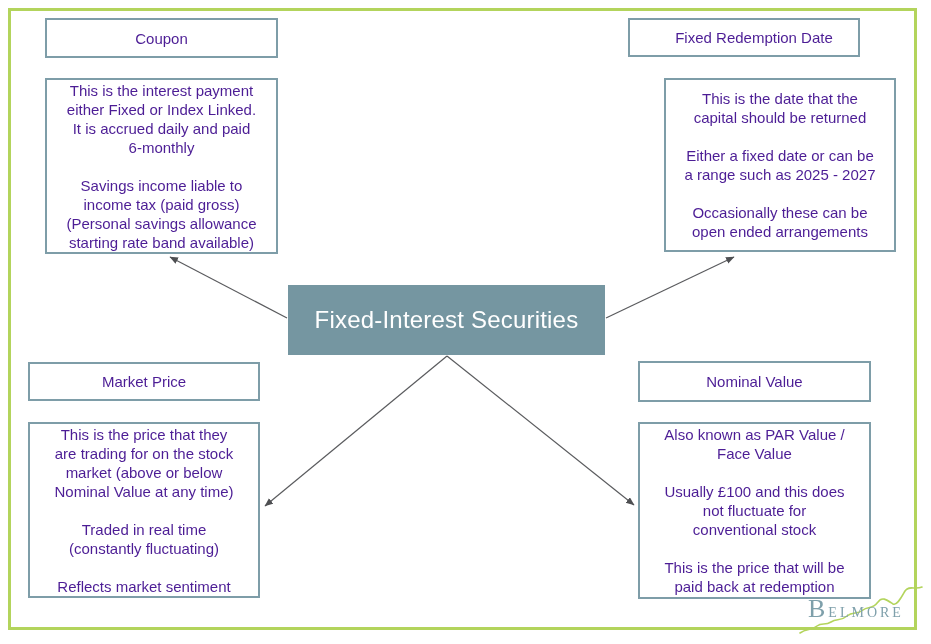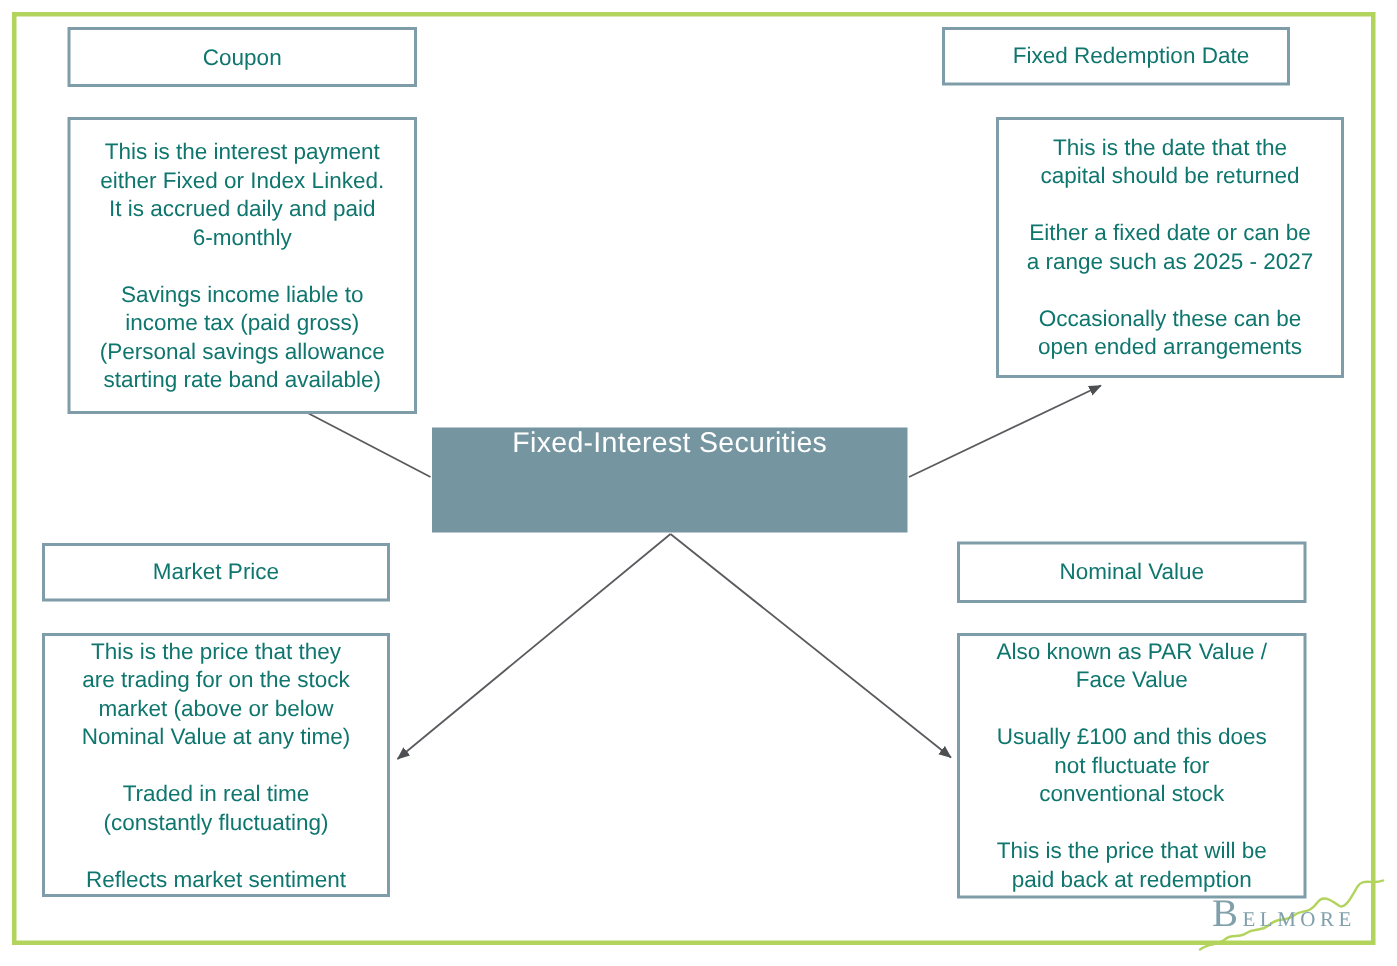--- a/index.html
+++ b/index.html
@@ -17,44 +17,44 @@
     width: 909px; height: 622px;
     border: 3px solid #b3d45c;
     box-sizing: border-box;
     pointer-events: none;
   }
   .node-box {
     position: absolute;
     box-sizing: border-box;
     border: 2px solid #7e9da8;
     background: #ffffff;
-    color: #0f766e;
+    color: #4c1d95;
     display: flex;
     align-items: center;
     justify-content: center;
     text-align: center;
   }
   .title-box { font-size: 15px; }
   .body-box {
     font-size: 15px;
     line-height: 19px;
     white-space: pre-line;
     padding: 2px;
   }
   .center-box {
     position: absolute;
     left: 288px; top: 285px;
     width: 317px; height: 70px;
     background: #7596a1;
     color: #ffffff;
     display: flex;
-    align-items: flex-start;
+    align-items: center;
     justify-content: center;
     text-align: center;
-    font-size: 19px;
+    font-size: 24px;
     letter-spacing: 0.2px;
   }
   .connectors {
     position: absolute;
     left: 0; top: 0;
     width: 931px; height: 644px;
     pointer-events: none;
   }
   .source-line {
     position: absolute;
@@ -101,21 +101,21 @@
     </defs>
     <line x1="287" y1="318" x2="170" y2="257" stroke="#5a5b5e" stroke-width="1.2" marker-end="url(#arrowhead)"></line>
     <line x1="606" y1="318" x2="734" y2="257" stroke="#5a5b5e" stroke-width="1.2" marker-end="url(#arrowhead)"></line>
     <line x1="447" y1="356" x2="265" y2="506" stroke="#5a5b5e" stroke-width="1.2" marker-end="url(#arrowhead)"></line>
     <line x1="447" y1="356" x2="634" y2="505" stroke="#5a5b5e" stroke-width="1.2" marker-end="url(#arrowhead)"></line>
   </svg>
 
   <div class="node-box title-box" style="left:45px; top:18px; width:233px; height:40px;">
     <span>Coupon</span>
   </div>
-  <div class="node-box body-box" style="left:45px; top:78px; width:233px; height:198px;">
+  <div class="node-box body-box" style="left:45px; top:78px; width:233px; height:176px;">
     <span>This is the interest payment
 either Fixed or Index Linked.
 It is accrued daily and paid
 6-monthly
 
 Savings income liable to
 income tax (paid gross)
 (Personal savings allowance
 starting rate band available)</span>
   </div>

